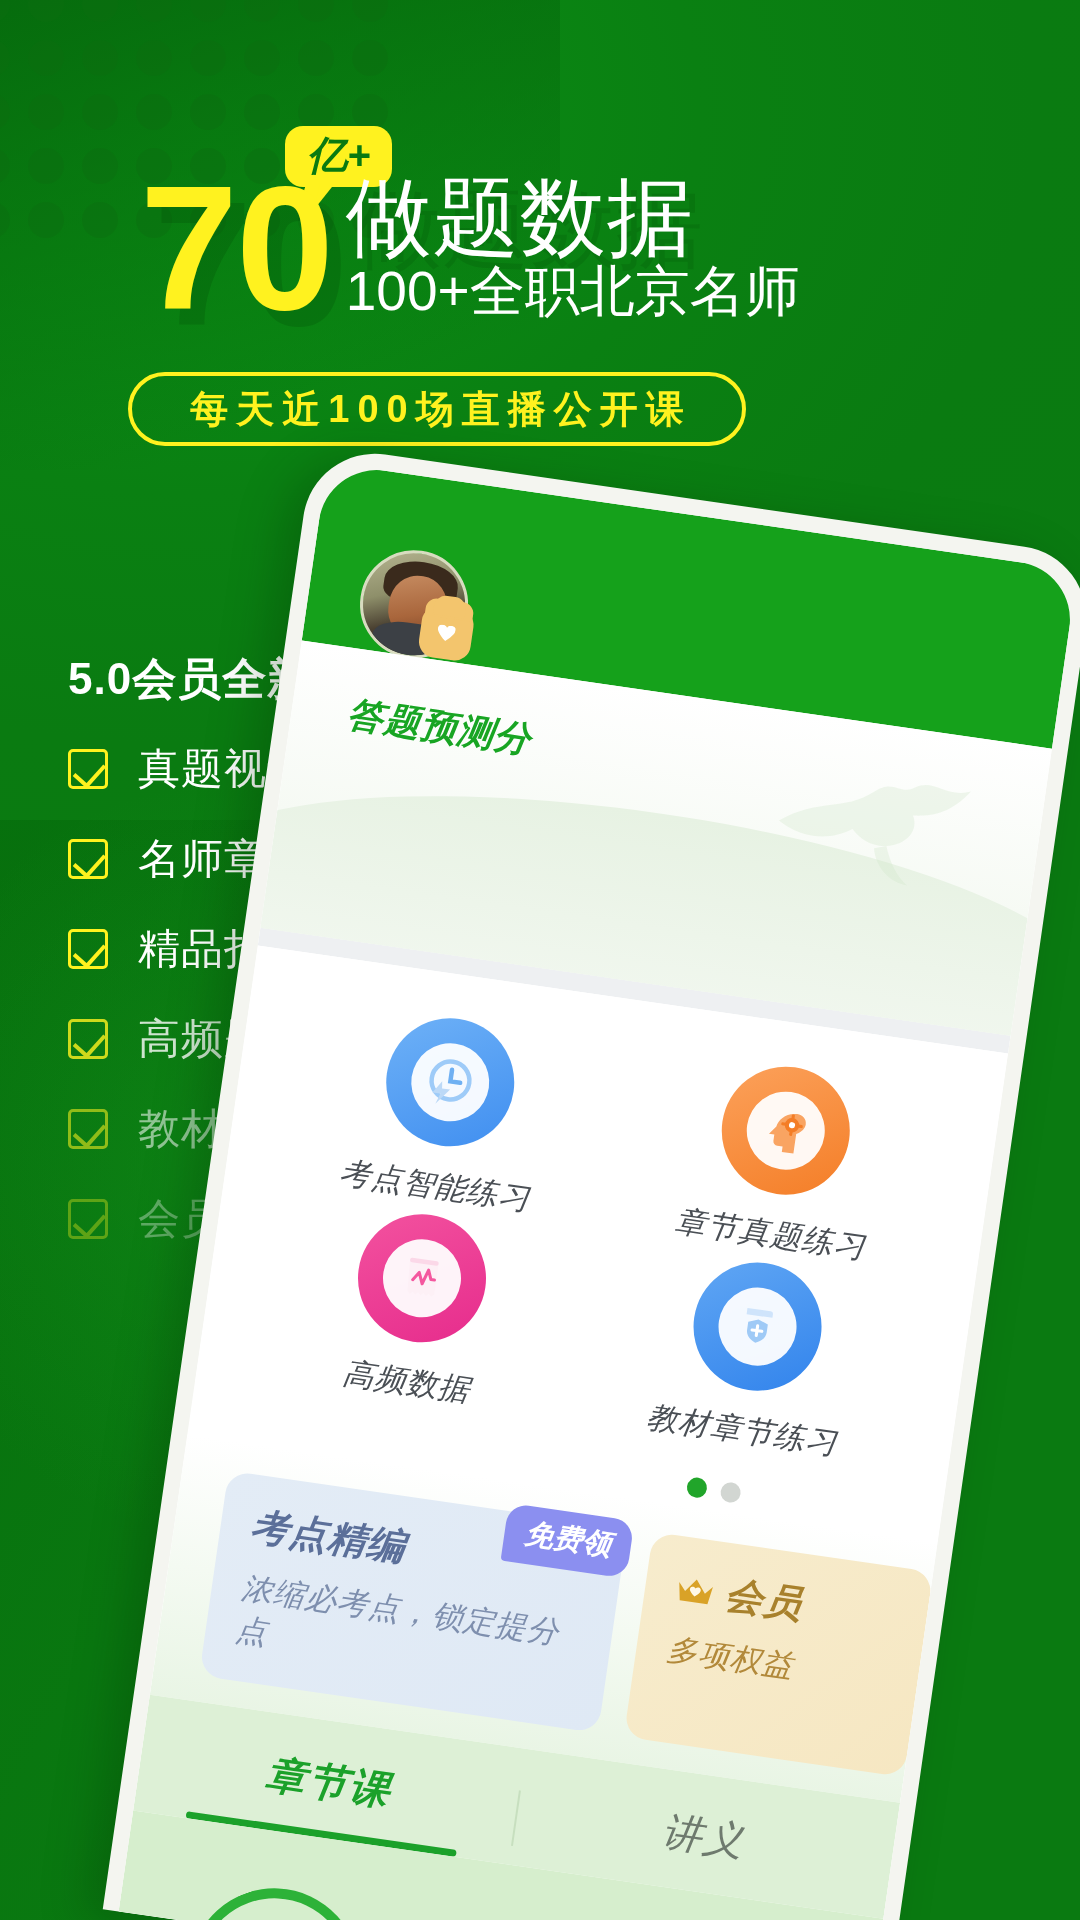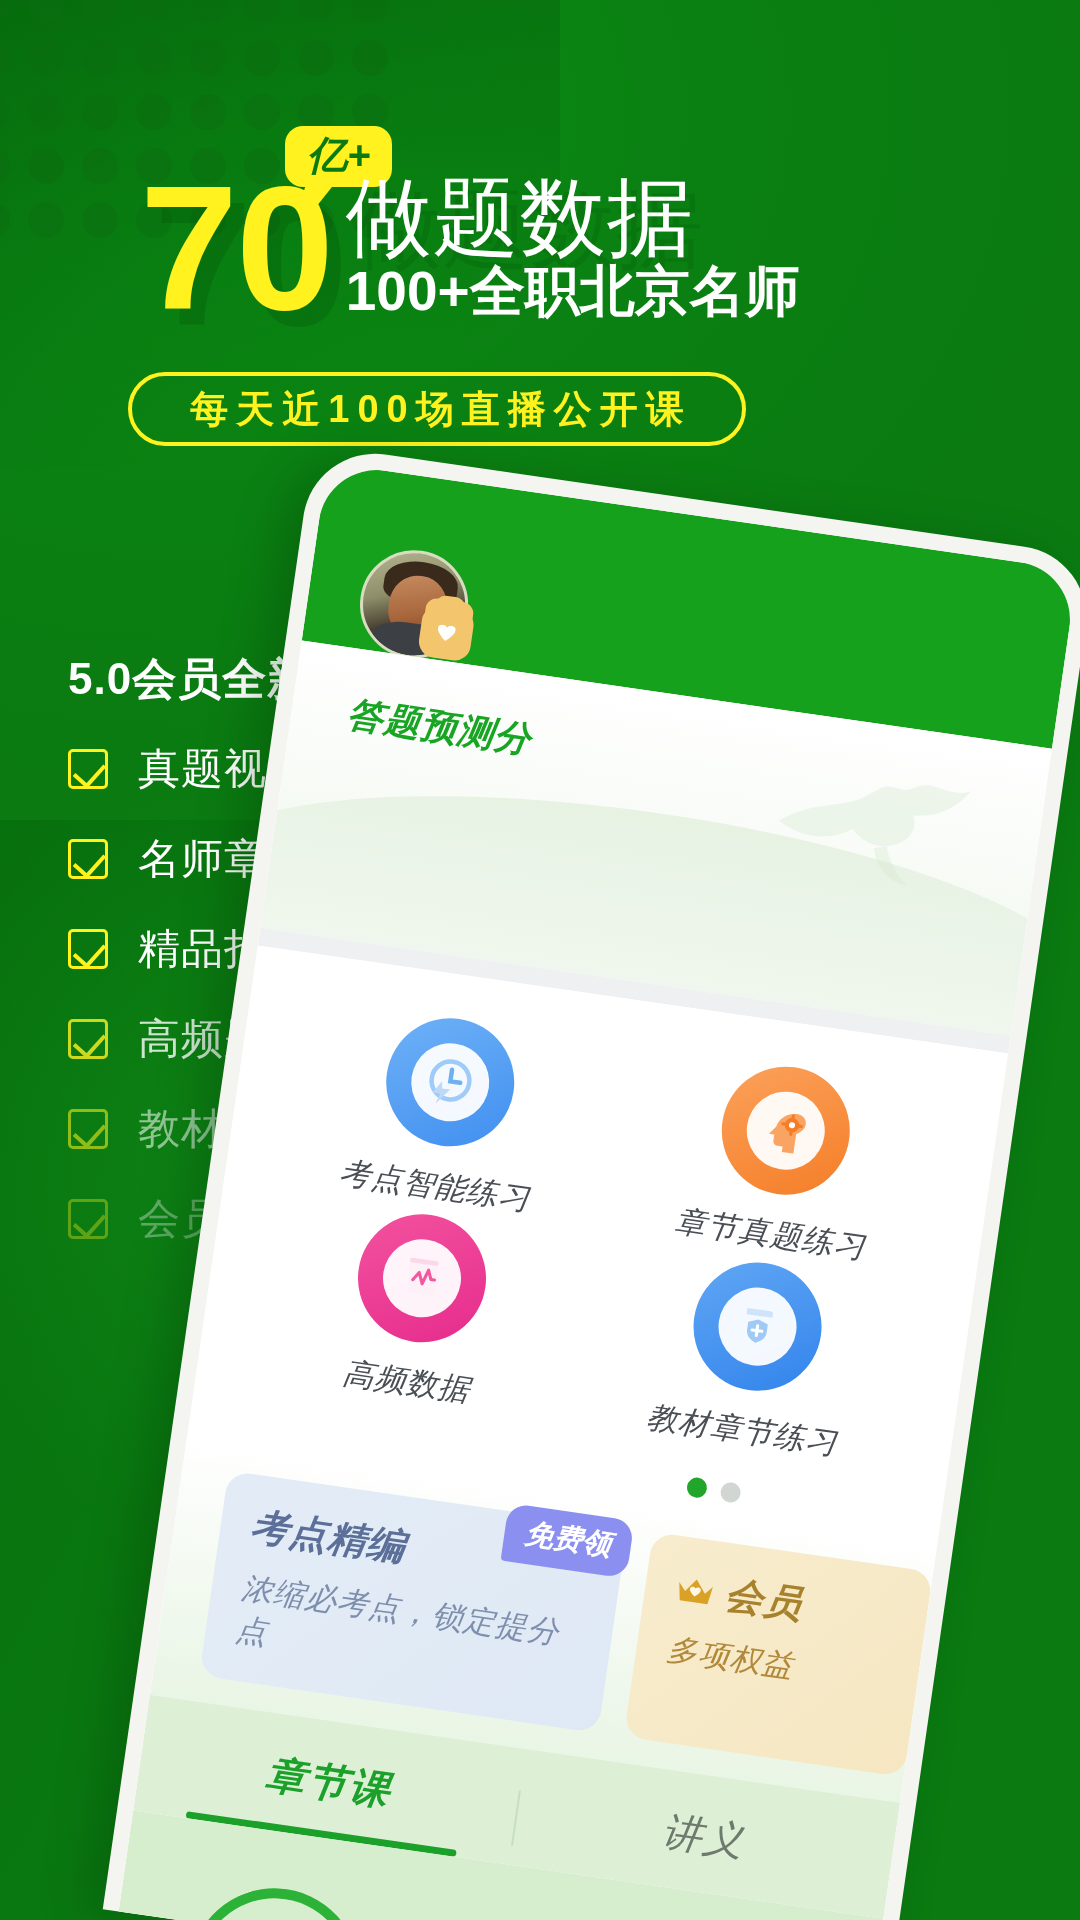--- a/index.html
+++ b/index.html
@@ -53,21 +53,21 @@
     text-shadow: 14px 16px 0 rgba(0,70,6,.22);
     font-family: "Liberation Sans", sans-serif;
   }
   .hero-right { margin-left: 14px; padding-bottom: 8px; }
   .hero-title {
     font-size: 86px; line-height: 1.03; font-weight: 400; color: #ffffff;
     letter-spacing: 1px;
     text-shadow: 10px 12px 0 rgba(0,70,6,.18);
   }
   .hero-sub {
-    font-size: 55px; line-height: 1.1; font-weight: 700; color: #ffffff;
+    font-size: 55px; line-height: 1.1; font-weight: 400; color: #ffffff;
     letter-spacing: 0px;
   }
 
   
   .badge-bubble {
     position: absolute; left: 285px; top: 126px;
     background: #fff21f; color: #0a7a11;
     border-radius: 18px;
     padding: 8px 22px 10px;
     font-size: 40px; font-weight: 700; line-height: 1.08;

